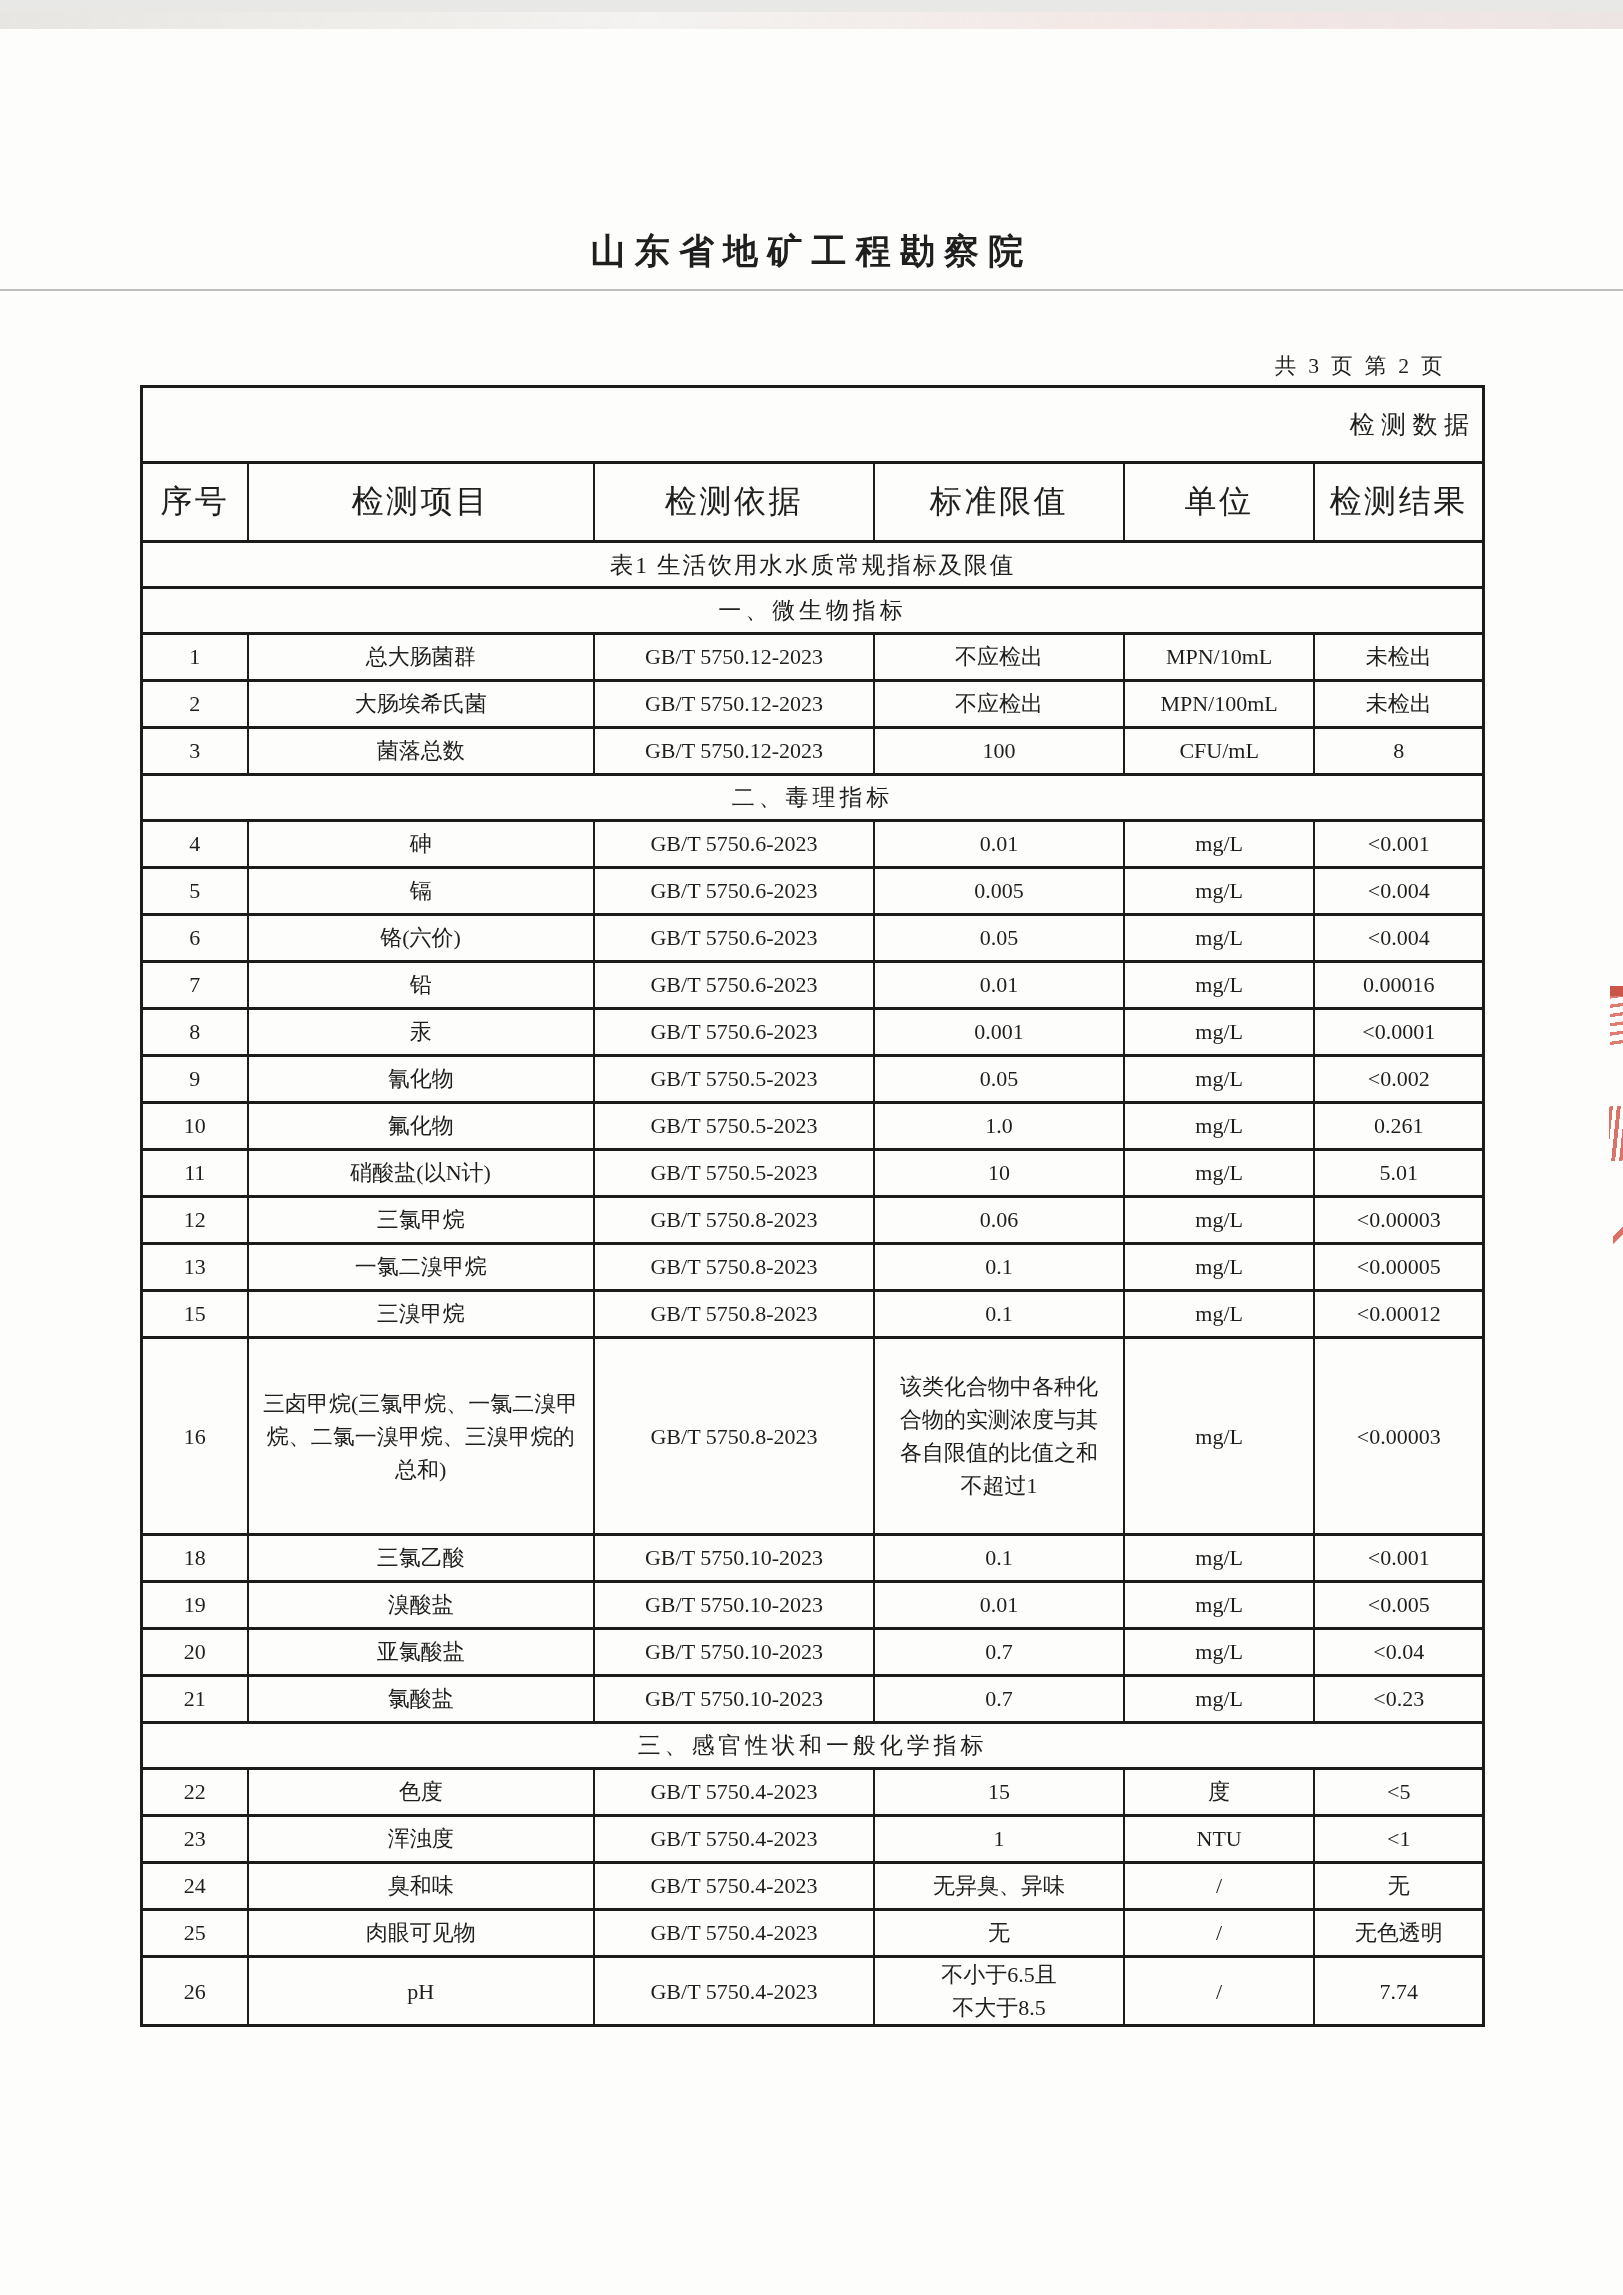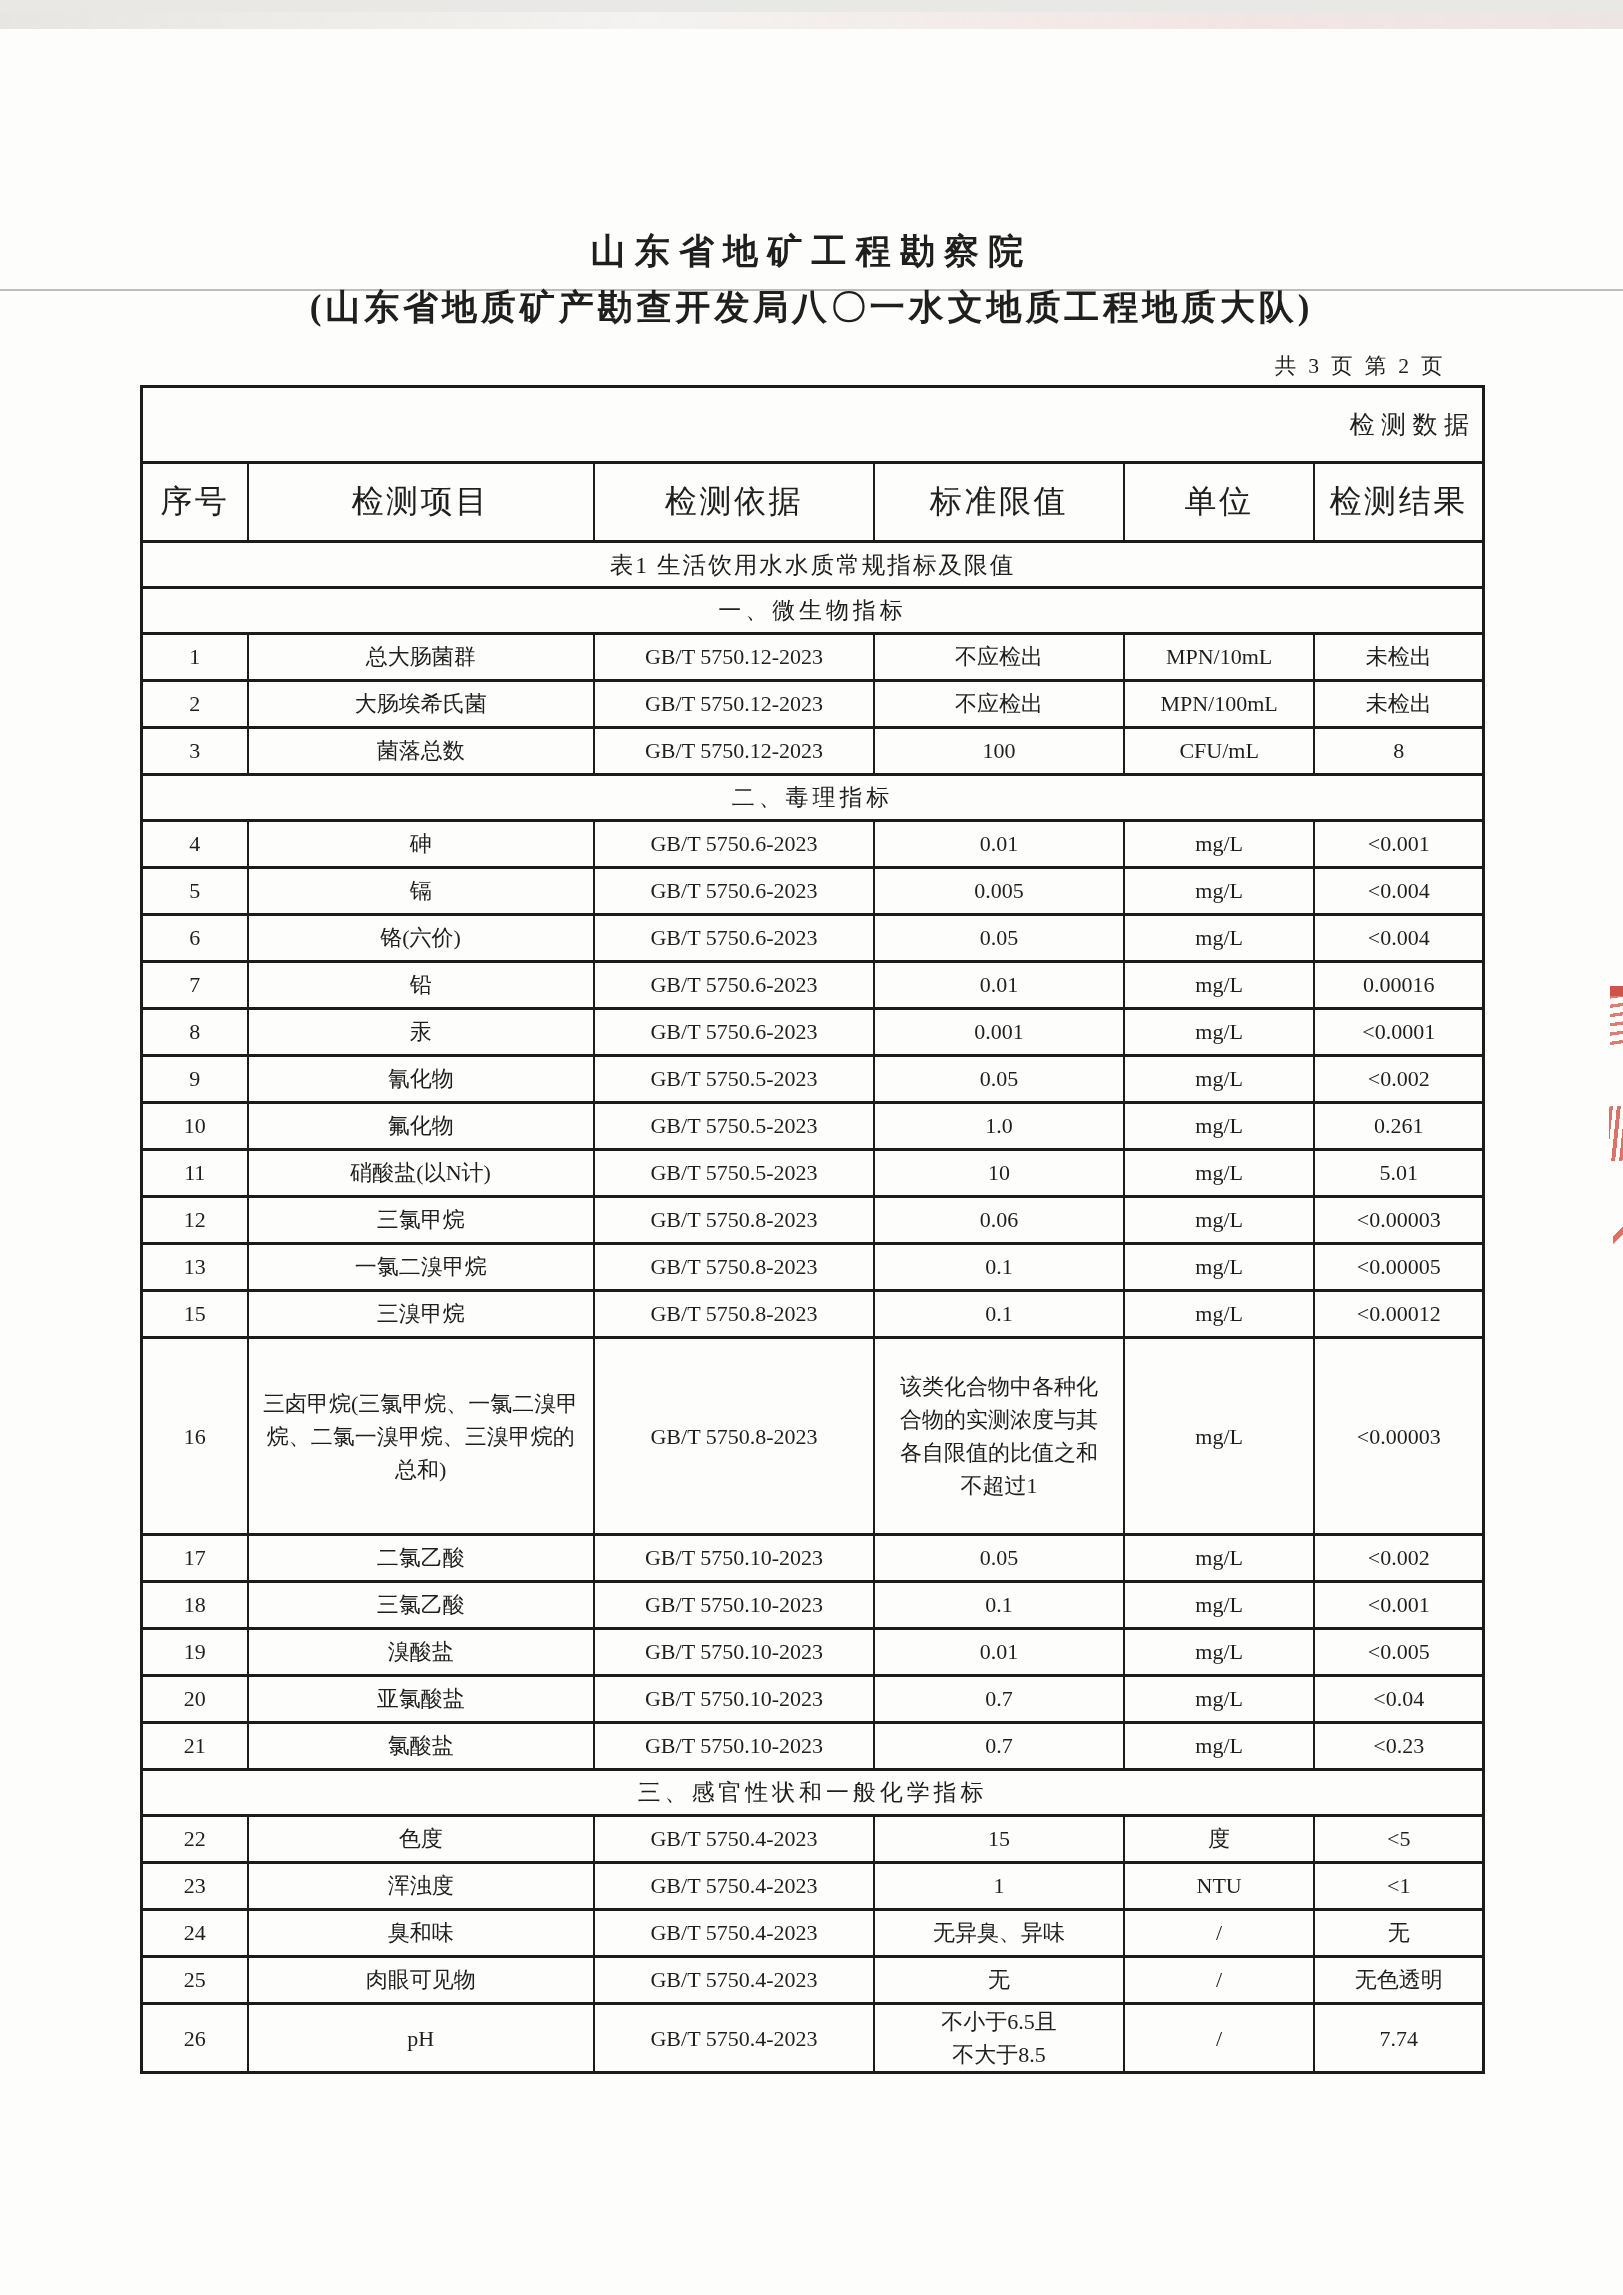--- a/index.html
+++ b/index.html
@@ -153,21 +153,20 @@
 </style>
 </head>
 <body>
 
 <div class="page">
 
   <div class="top-artifact"></div>
   <div class="scan-line"></div>
 
   <div class="doc-title">山东省地矿工程勘察院</div>
-  <div class="doc-subtitle">(山东省地质矿产勘查开发局八〇一水文地质工程地质大队)</div>
   <div class="page-info">共 3 页 第 2 页</div>
 
   <table class="report-table">
     <colgroup>
       <col style="width:7.9%">
       <col style="width:25.8%">
       <col style="width:20.9%">
       <col style="width:18.6%">
       <col style="width:14.2%">
       <col style="width:12.6%">
@@ -309,28 +308,20 @@
         </tr>
         <tr class="data-row row-xtall">
           <td class="c-no">16</td>
           <td class="c-item">三卤甲烷(三氯甲烷、一氯二溴甲烷、二氯一溴甲烷、三溴甲烷的总和)</td>
           <td class="c-method">GB/T 5750.8-2023</td>
           <td class="c-limit">该类化合物中各种化合物的实测浓度与其各自限值的比值之和不超过1</td>
           <td class="c-unit">mg/L</td>
           <td class="c-result">&lt;0.00003</td>
         </tr>
         <tr class="data-row">
-          <td class="c-no">17</td>
-          <td class="c-item">二氯乙酸</td>
-          <td class="c-method">GB/T 5750.10-2023</td>
-          <td class="c-limit">0.05</td>
-          <td class="c-unit">mg/L</td>
-          <td class="c-result">&lt;0.002</td>
-        </tr>
-        <tr class="data-row">
           <td class="c-no">18</td>
           <td class="c-item">三氯乙酸</td>
           <td class="c-method">GB/T 5750.10-2023</td>
           <td class="c-limit">0.1</td>
           <td class="c-unit">mg/L</td>
           <td class="c-result">&lt;0.001</td>
         </tr>
         <tr class="data-row">
           <td class="c-no">19</td>
           <td class="c-item">溴酸盐</td>

